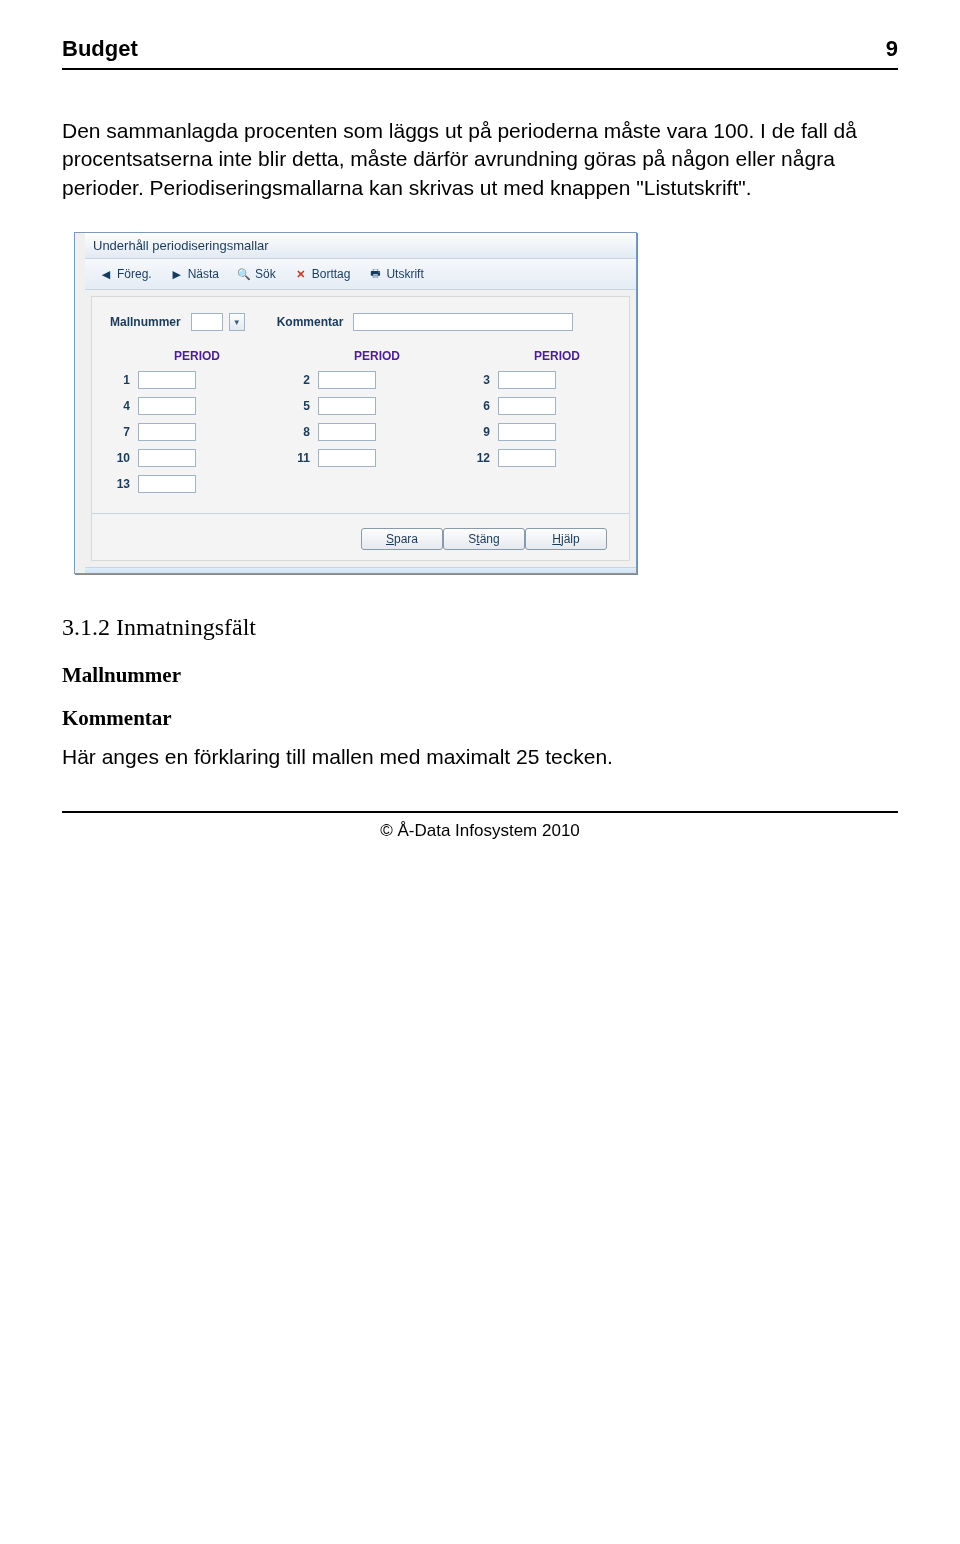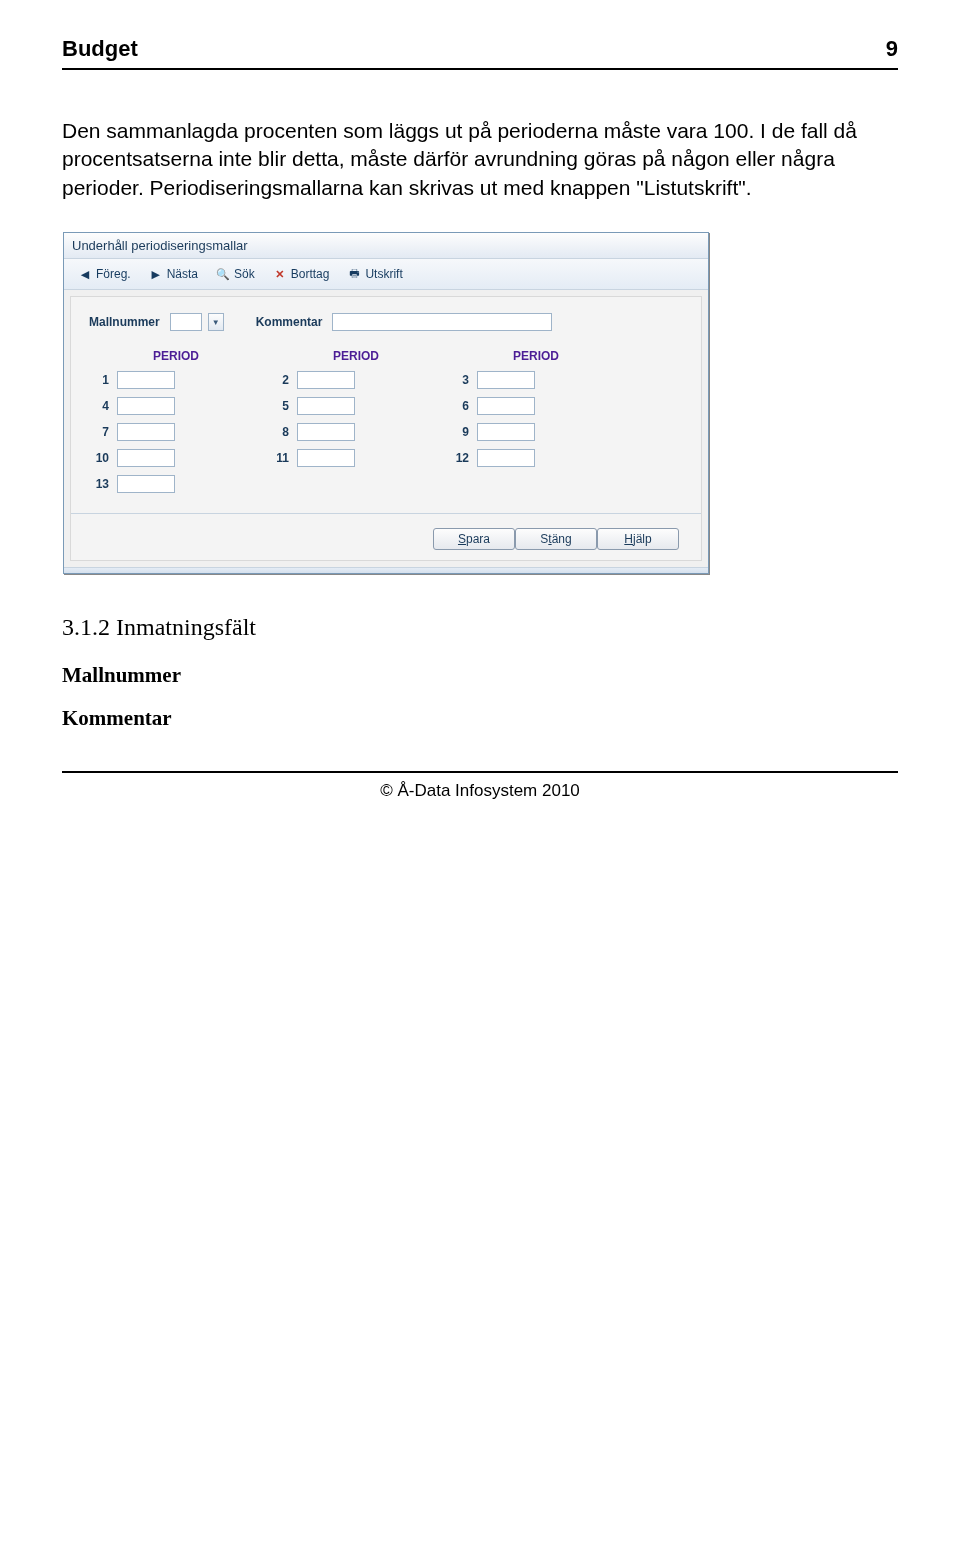--- a/index.html
+++ b/index.html
@@ -30,27 +30,28 @@
     font-size: 22px;
     font-weight: bold;
   }
   .body-text {
     font-size: 21px;
     line-height: 1.35;
     margin-bottom: 20px;
   }
   .body-text p { margin: 0 0 18px 0; }
   .dialog {
-    width: 646px;
-    margin: 30px 0 40px 1px;
+    width: 563px;
+    margin: 30px 0 40px 12px;
     border: 1px solid #7a9ab7;
     background: #f0f0f0;
     font-family: Tahoma, Arial, sans-serif;
     font-size: 12px;
     box-shadow: 1px 1px 0 #888;
+    padding-left: 10px;
   }
   .titlebar {
     background: linear-gradient(#fdfdfd, #e3eaf3);
     padding: 5px 8px;
     color: #1a3a5a;
     font-size: 13px;
     border-bottom: 1px solid #c8d4e0;
   }
   .toolbar {
     display: flex;
@@ -307,16 +308,19 @@
       </div>
     </div>
     <div class="dialog-bottom-border"></div>
   </div>
 
   <div class="h3-italic">3.1.2 Inmatningsfält</div>
 
   <div class="h4-bold">Mallnummer</div>
 
   <div class="h4-bold">Kommentar</div>
+  <div class="body-text">
+      <p>Här anges en förklaring till mallen med maximalt 25 tecken.</p>
+    </div>
 
 
   <div class="footer">© Å-Data Infosystem 2010</div>
 </div>
 
 </body></html>

